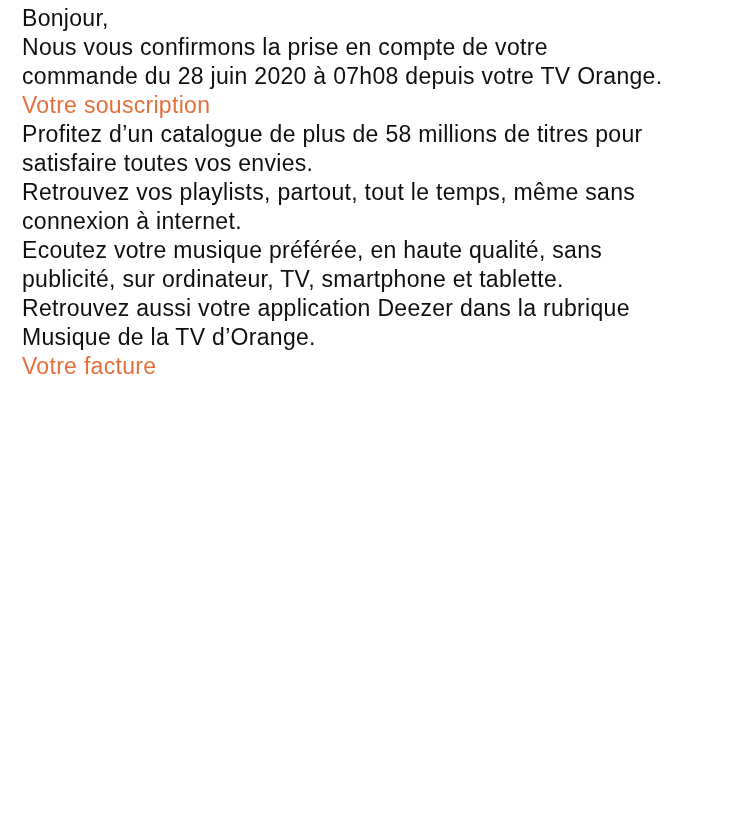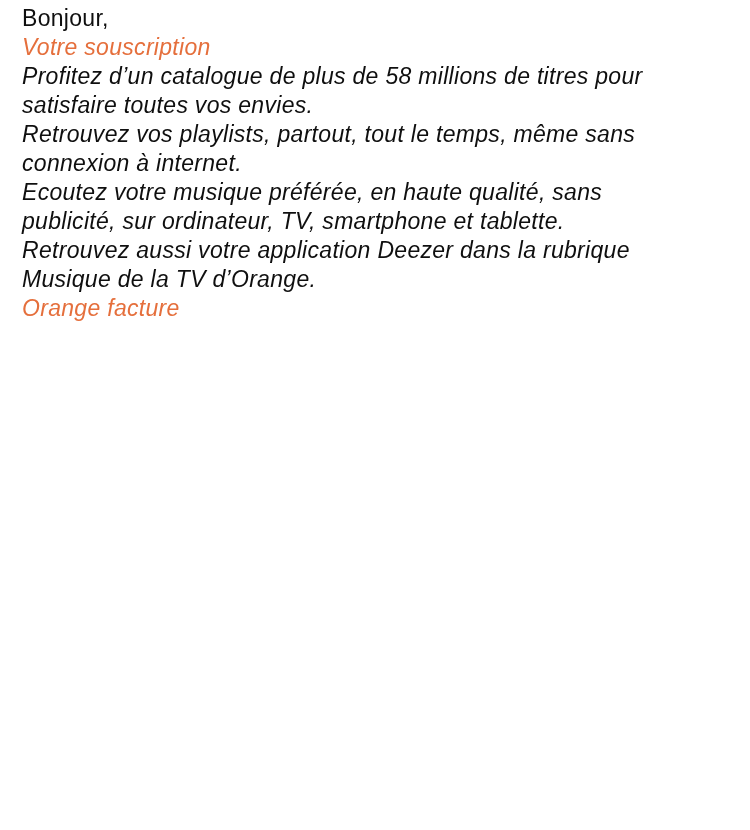--- a/index.html
+++ b/index.html
@@ -37,46 +37,46 @@
   }
   .intro {
     margin-top: 0;
   }
   .section-heading {
     color: var(--accent, #e56f3c);
     font-size: 23px;
     font-weight: normal;
     line-height: 29px;
     margin-top: 52px;
-    font-style: italic;
   }
   .after-heading {
     margin-top: 22px;
-    font-style: italic;
   }
   .note {
     margin-top: 38px;
   }
 </style>
 </head>
 <body>
 
 <div class="page">
 
   <p class="para greeting">Bonjour,</p>
 
+  <p class="para intro">Nous vous confirmons la prise en compte de votre
+commande du 28 juin 2020 à 07h08 depuis votre TV Orange.</p>
 
   <h2 class="section-heading">Votre souscription</h2>
 
   <p class="para after-heading">Profitez d’un catalogue de plus de 58 millions de titres pour
 satisfaire toutes vos envies.
 Retrouvez vos playlists, partout, tout le temps, même sans
 connexion à internet.
 Ecoutez votre musique préférée, en haute qualité, sans
 publicité, sur ordinateur, TV, smartphone et tablette.
 Retrouvez aussi votre application Deezer dans la rubrique
 Musique de la TV d’Orange.</p>
 
 
-  <h2 class="section-heading">Orange facture</h2>
+  <h2 class="section-heading">Votre facture</h2>
 
 
 </div>
 
 </body></html>

